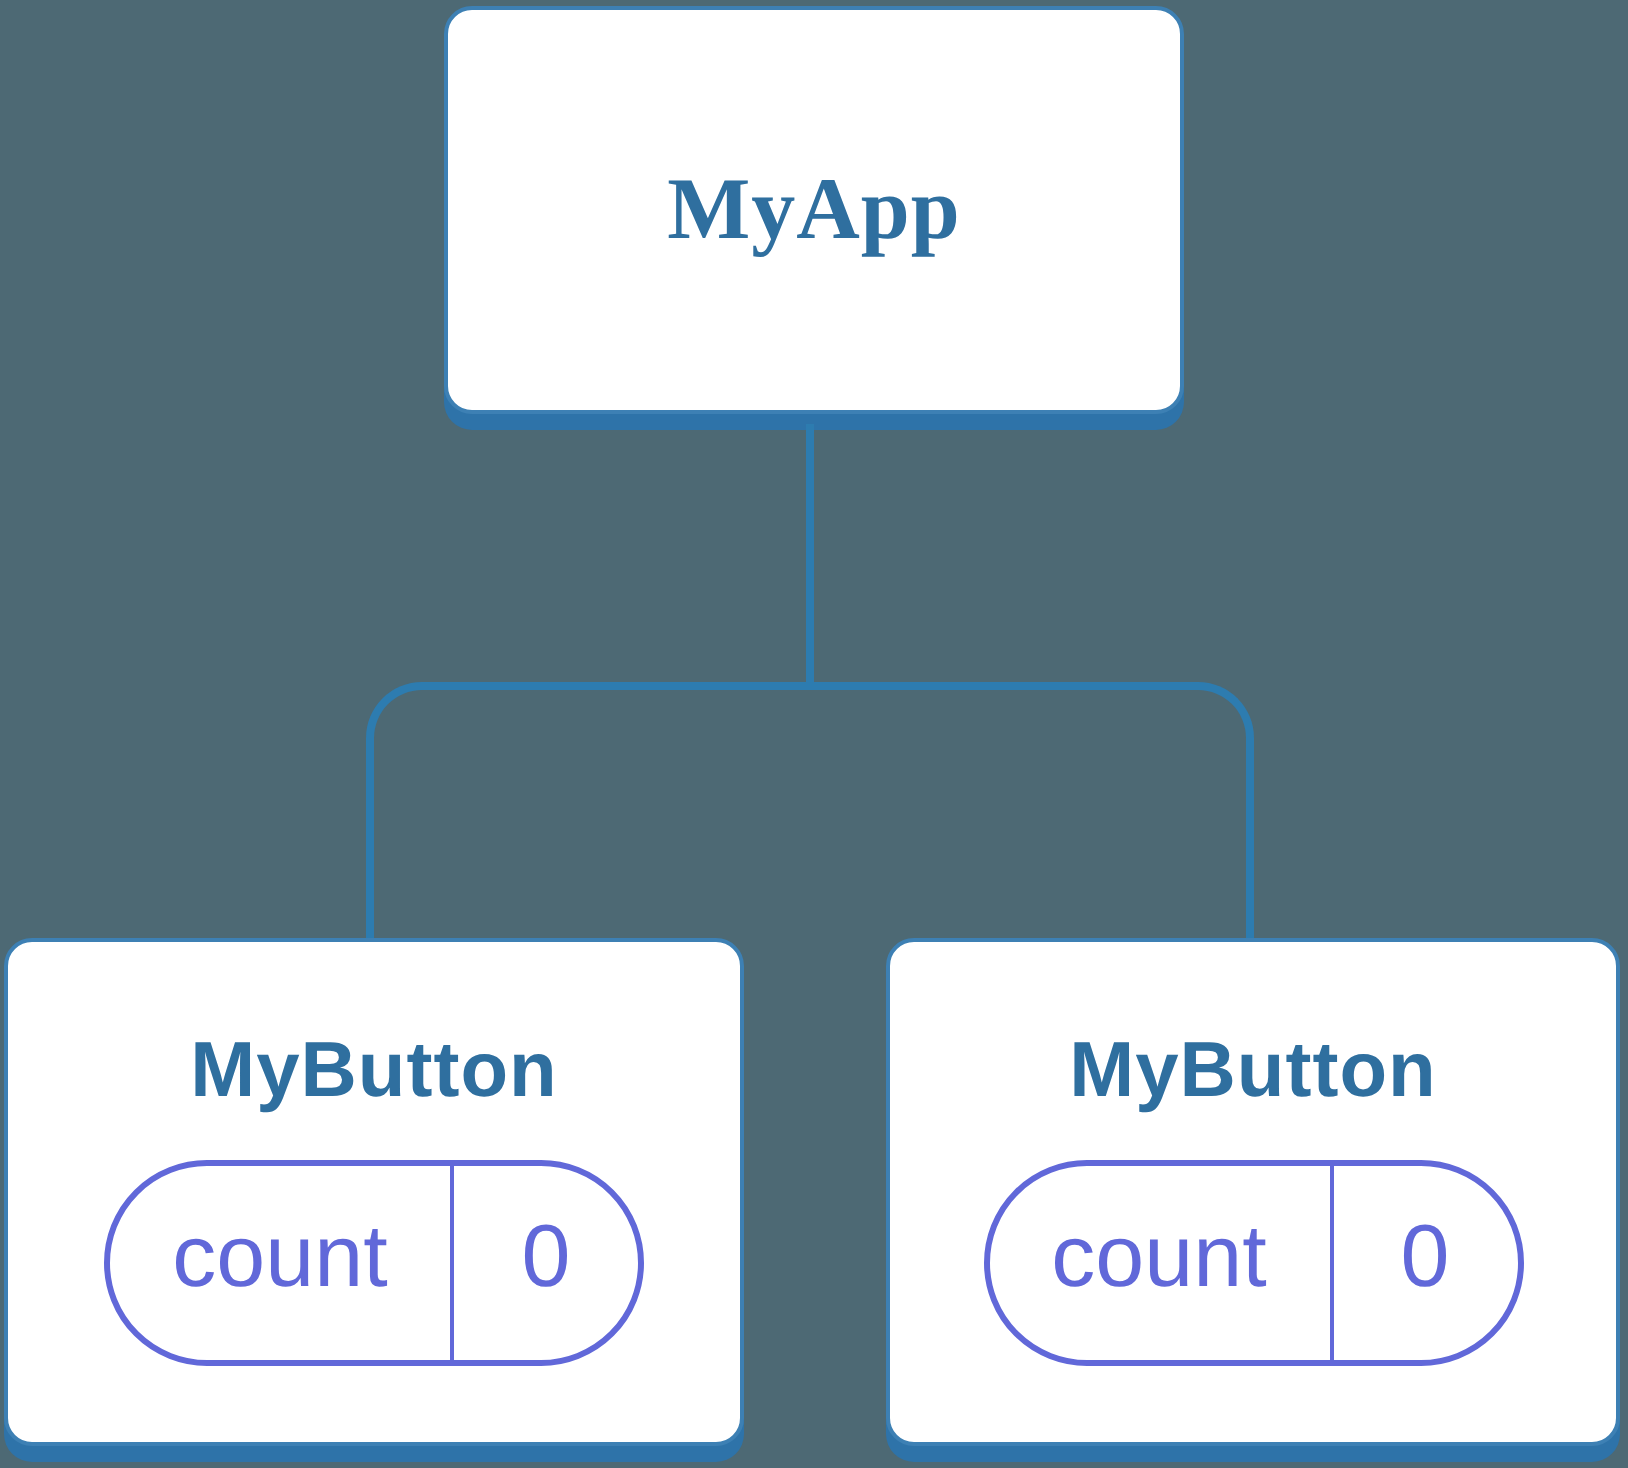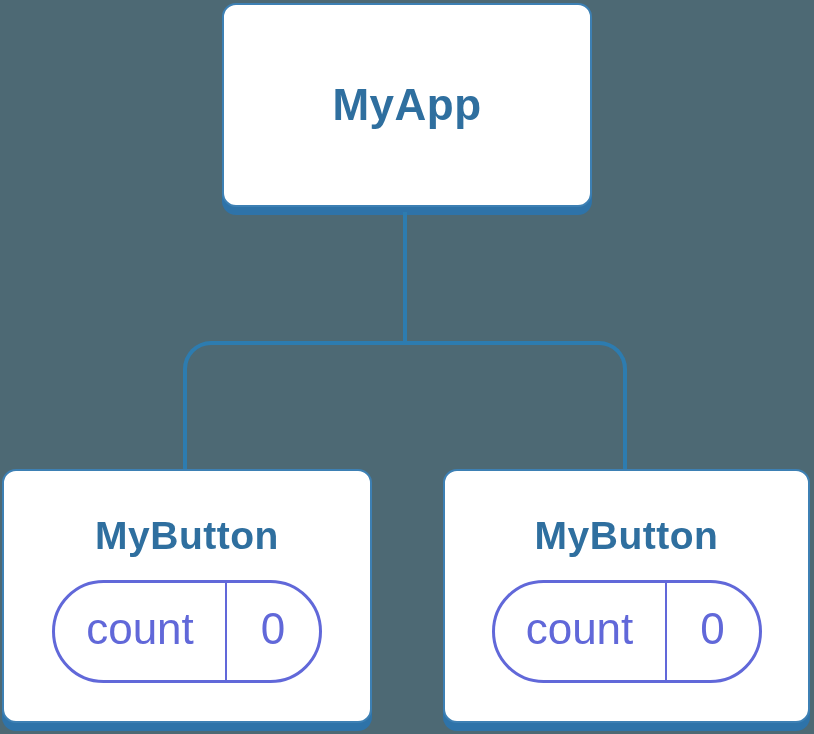--- a/index.html
+++ b/index.html
@@ -31,20 +31,21 @@
     flex-direction: column;
     align-items: center;
   }
   .node-root {
     left: 222px; top: 3px;
     width: 370px; height: 204px;
     justify-content: center;
   }
   .node-root .node-title {
     font-size: 44px;
+    font-family: Liberation Serif, serif;
   }
   .node-title {
     font-size: 39px;
     font-weight: 700;
     color: var(--title);
     line-height: 1.2;
     letter-spacing: 0.5px;
   }
   .node-child {
     width: 370px; height: 254px;

